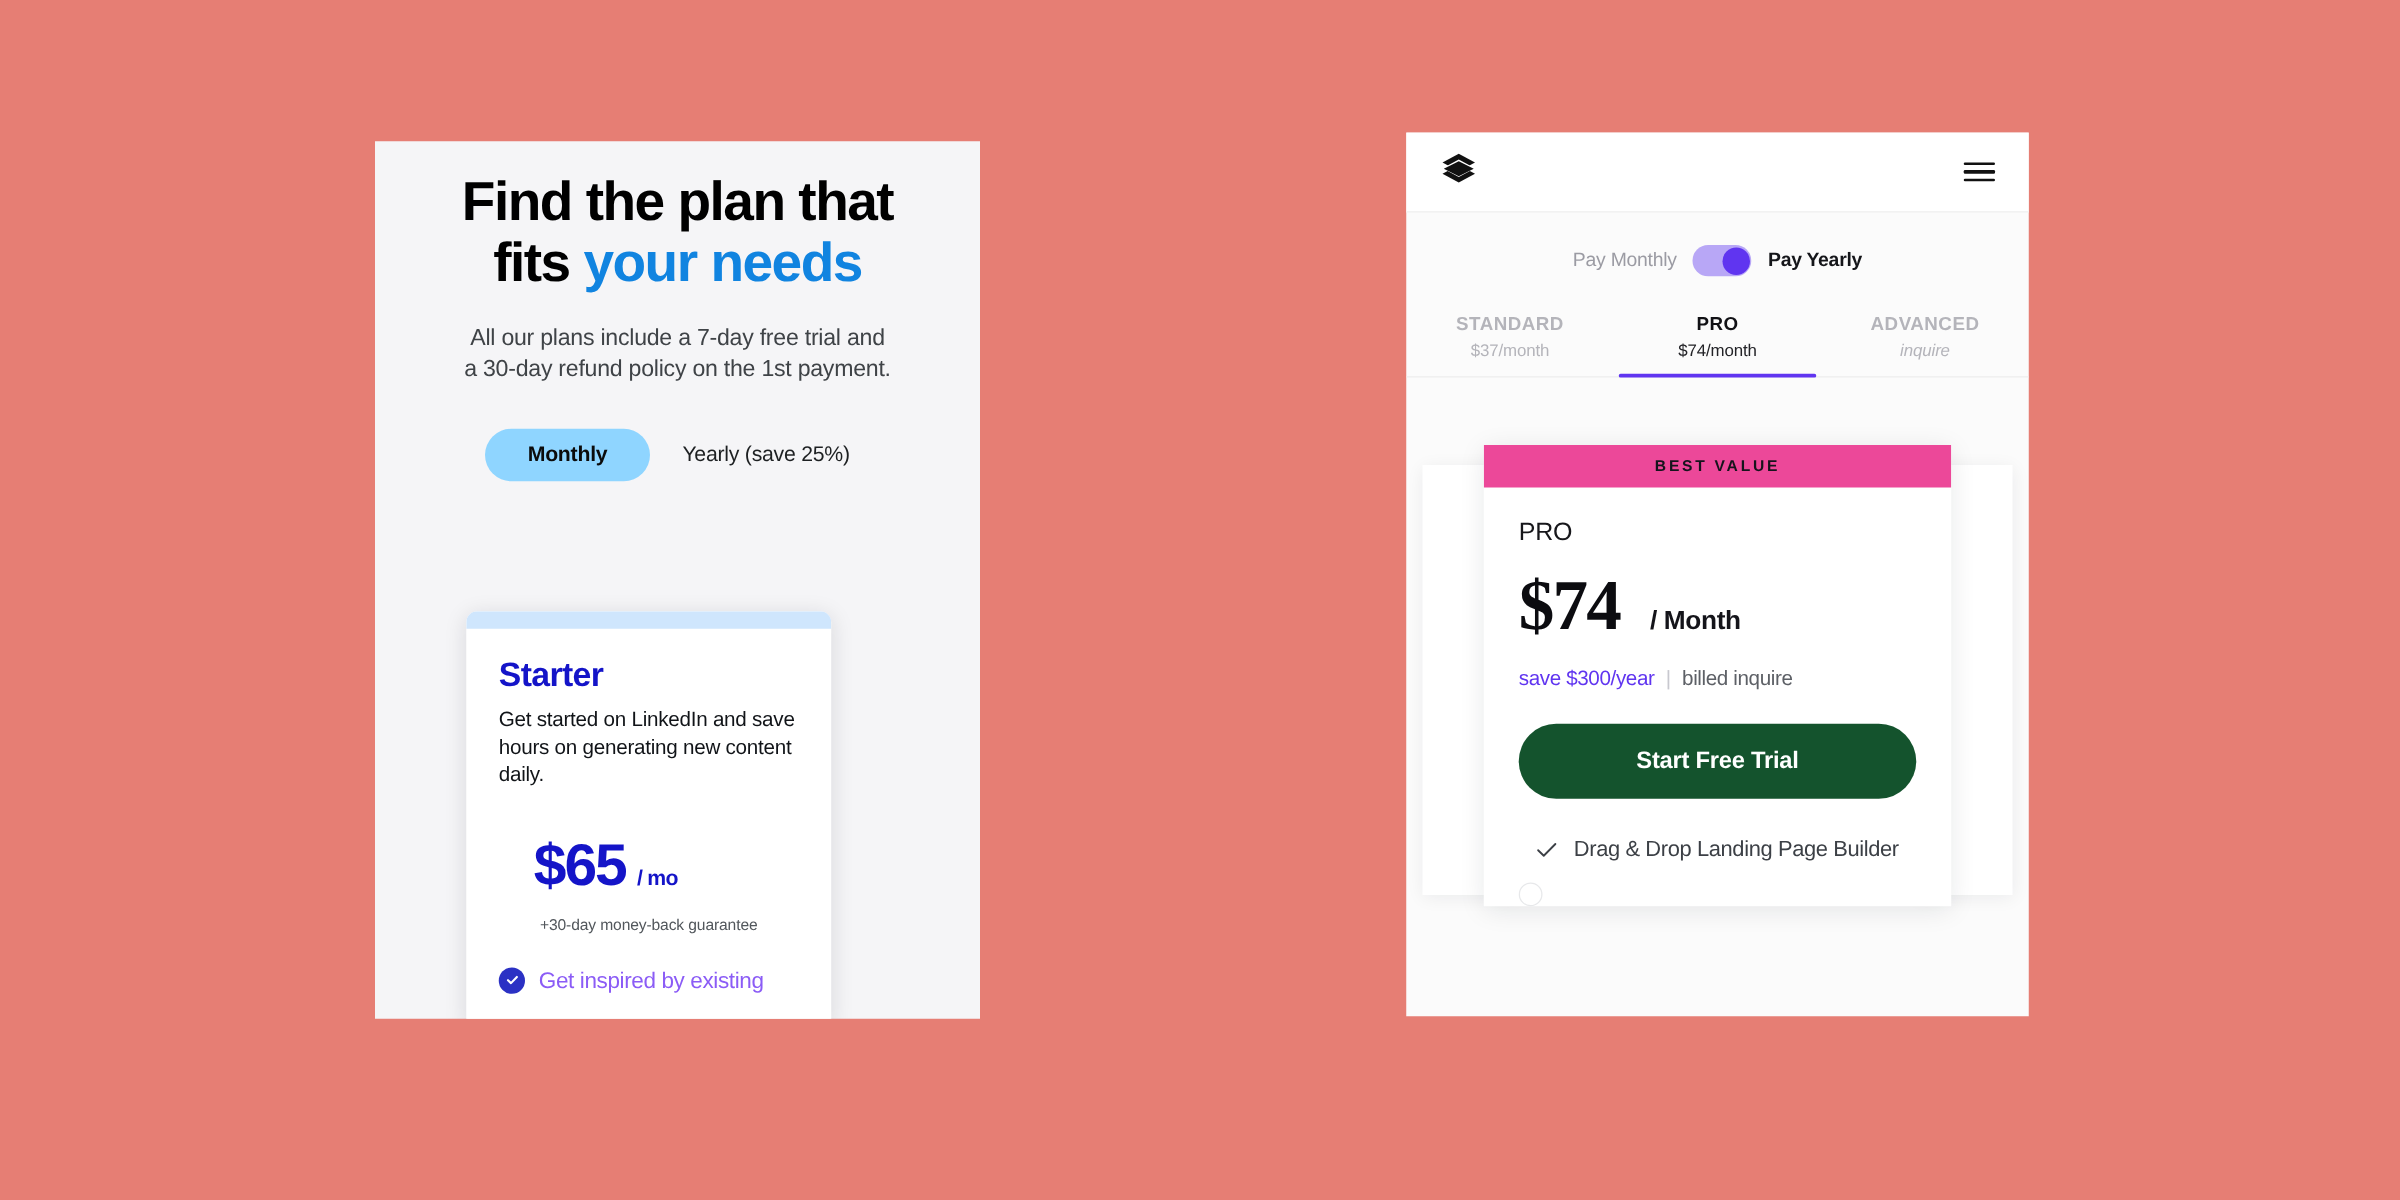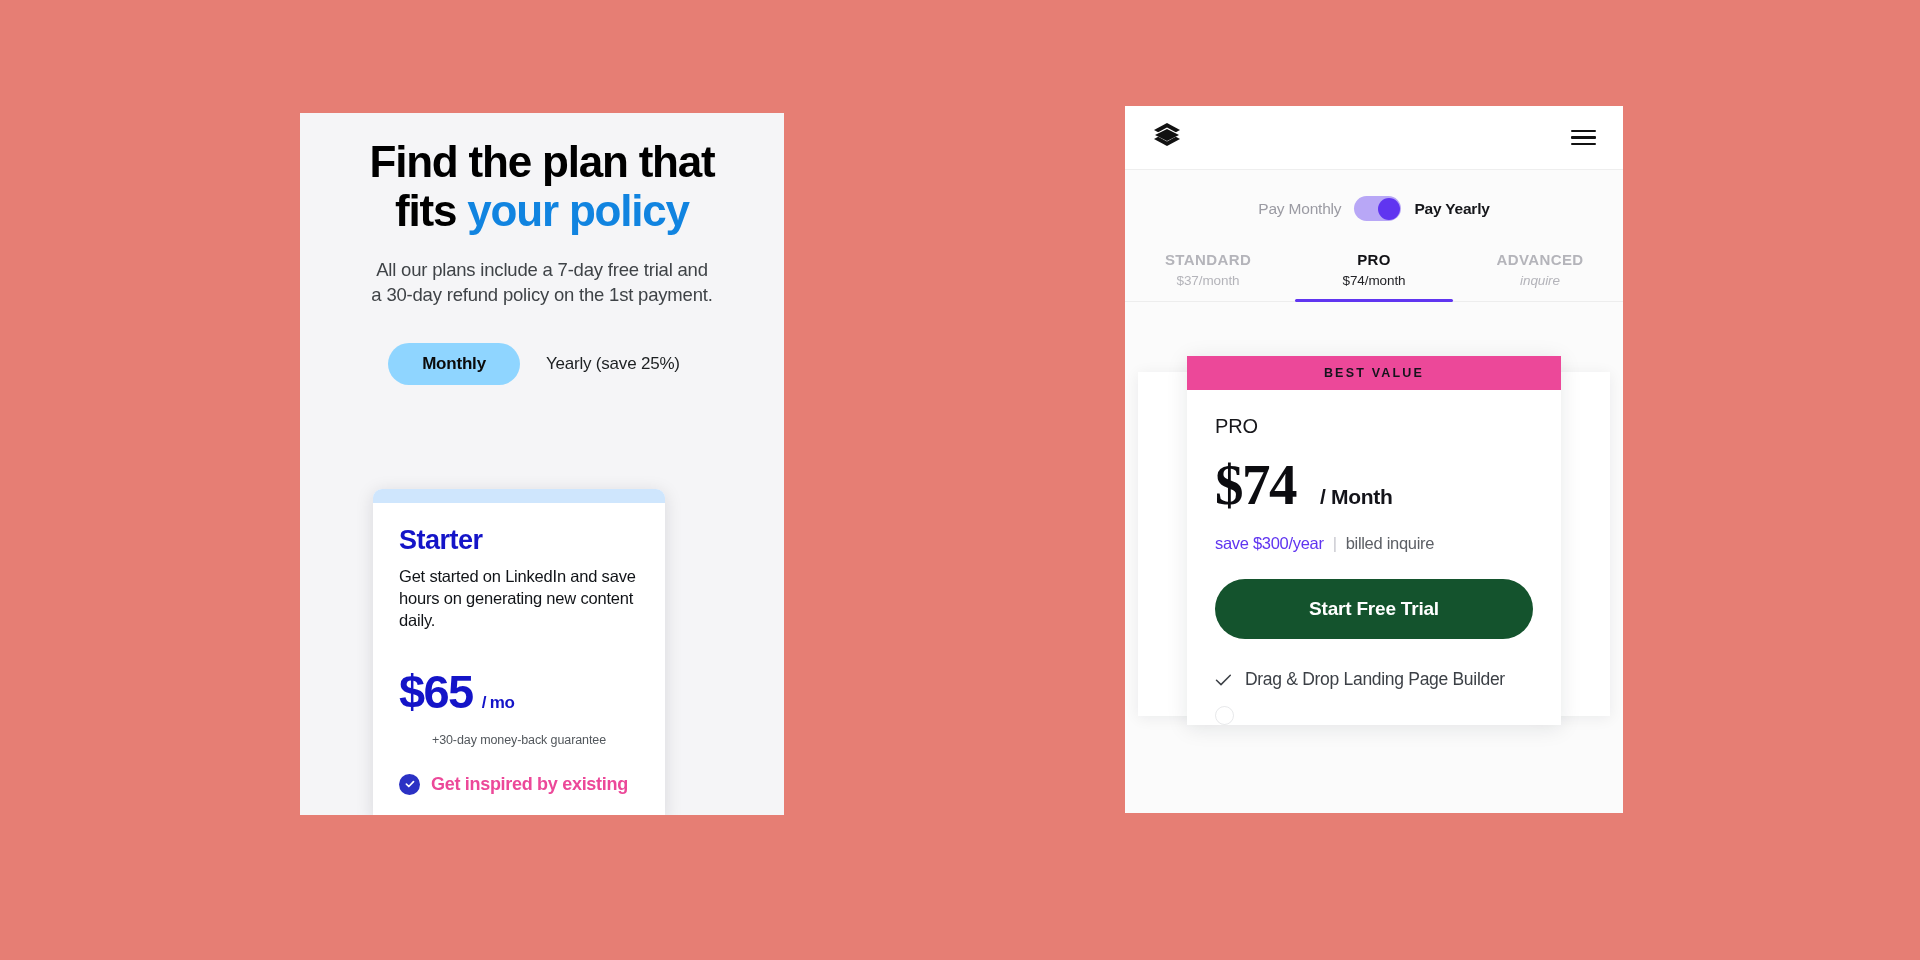--- a/index.html
+++ b/index.html
@@ -103,20 +103,21 @@
     line-height: 1.33;
     color: #111418;
     margin: 0;
     letter-spacing: -0.2px;
   }
   .starter-price-row {
     margin-top: 36px;
     display: flex;
     align-items: baseline;
     gap: 9px;
+    margin-left: 28px;
   }
   .starter-price {
     font-size: 47px;
     font-weight: 700;
     color: #1414c8;
     letter-spacing: -1.6px;
     line-height: 1;
   }
   .starter-per {
     font-size: 17px;
@@ -144,22 +145,22 @@
     border-radius: 50%;
     background: #2b31c4;
     display: flex;
     align-items: center;
     justify-content: center;
     flex: 0 0 auto;
   }
   .check-circle svg { display: block; }
   .starter-feature-label {
     font-size: 18px;
-    font-weight: 700;
-    color: #ec4899;
+    font-weight: 400;
+    color: #8b5cf6;
     letter-spacing: -0.3px;
   }
 
   
   .right-panel {
     position: absolute;
     left: 1125px;
     top: 106px;
     width: 498px;
     height: 707px;
@@ -358,20 +359,21 @@
     color: #ffffff;
     letter-spacing: -0.2px;
     cursor: pointer;
   }
 
   .pro-feature {
     margin-top: 30px;
     display: flex;
     align-items: center;
     gap: 13px;
+    justify-content: center;
   }
   .pro-feature-label {
     font-size: 17.5px;
     color: #3c4046;
     letter-spacing: -0.3px;
   }
   .tick svg { display: block; }
   .pro-feature-next {
     margin-top: 16px;
     display: flex;
@@ -387,21 +389,21 @@
     flex: 0 0 auto;
   }
 </style>
 </head>
 <body>
 
 <div class="left-panel">
 
   <h1 class="hero-title">
     <span>Find the plan that</span><br>
-    <span>fits </span><span class="accent">your policy</span>
+    <span>fits </span><span class="accent">your needs</span>
   </h1>
 
   <p class="hero-sub">
     <span>All our plans include a 7-day free trial and</span><br>
     <span>a 30-day refund policy on the 1st payment.</span>
   </p>
 
   <div class="billing-toggle">
     <div class="toggle-pill">Monthly</div>
     <div class="toggle-plain">Yearly (save 25%)</div>

